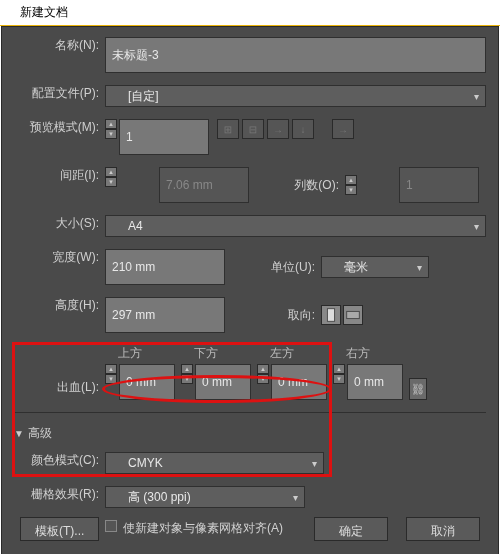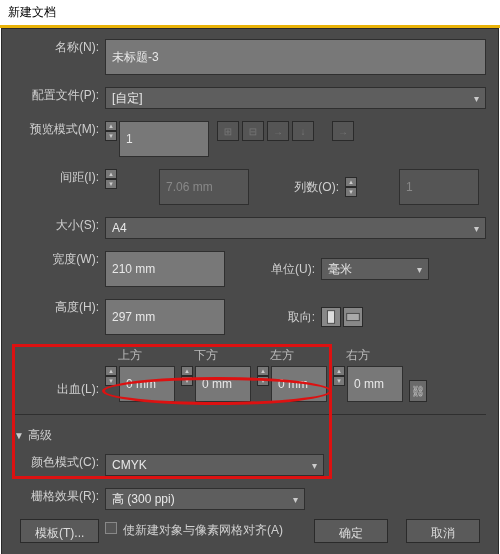--- a/index.html
+++ b/index.html
@@ -1,25 +1,25 @@
 <!DOCTYPE html>
 <html><head>
 <meta charset="utf-8">
 <style>
 * { box-sizing: border-box; margin: 0; padding: 0; font-family: "Microsoft YaHei", sans-serif; }
 body { background: #fff; width: 500px; height: 554px; overflow: hidden; }
-.titlebar { background: #fff; color: #000; font-size: 12px; padding: 4px 8px; border-bottom: 3px solid #eab308; }
+.titlebar { background: #fff; color: #000; font-size: 12px; padding: 4px 20px; border-bottom: 1px solid #eab308; }
 .dialog { background: #4a4a4a; width: 498px; height: 530px; margin-left: 1px; position: relative; color: #d0d0d0; font-size: 12px; border: 1px solid #2a2a2a; }
 .inner { padding: 10px 12px; }
 .row { display: flex; margin-bottom: 12px; }
 .label { width: 85px; text-align: right; margin-right: 6px; font-size: 12px; white-space: nowrap; }
 .sublabel { width: 50px; text-align: center; font-size: 12px; color: #bbb; margin-bottom: 2px; }
 .txt { background: #787878; border: 1px solid #2f2f2f; color: #e8e8e8; padding: 17px 6px; font-size: 12px; height: 25px; }
 .txt.disabled { background: #555; color: #888; margin-left: 40px; }
-.sel { background: #5e5e5e; border: 1px solid #2f2f2f; color: #e8e8e8; padding: 3px 6px; font-size: 12px; height: 22px; position: relative; display: flex; align-items: center; }
+.sel { background: #5e5e5e; border: 1px solid #2f2f2f; color: #e8e8e8; padding: 3px 22px; font-size: 12px; height: 22px; position: relative; display: flex; align-items: center; }
 .sel::after { content: "▾"; position: absolute; right: 6px; font-size: 10px; color: #ccc; }
 .stepper { display: inline-flex; flex-direction: column; margin-right: 2px; }
 .stepper span { width: 12px; height: 10px; background: #787878; border: 1px solid #2a2a2a; font-size: 7px; text-align: center; line-height: 8px; color: #ccc; }
 .divider { border-top: 1px solid #2f2f2f; margin: 8px 0 12px; }
 .section-head { display: flex; align-items: center; font-size: 12px; color: #ccc; margin-bottom: 10px; }
 .tri { display: inline-block; margin-right: 4px; font-size: 10px; color: #ccc; }
 .red-box { position: absolute; top: 315px; left: 10px; width: 320px; height: 135px; border: 3px solid #d11; pointer-events: none; }
 .red-oval { position: absolute; top: 348px; left: 100px; width: 230px; height: 28px; border: 3px solid #d11; border-radius: 50%; pointer-events: none; }
 .btn { background: #5a5a5a; border: 1px solid #2a2a2a; color: #ddd; padding: 5px 14px; font-size: 12px; min-width: 74px; text-align: center; height: 24px; }
 .btn-row { position: absolute; bottom: 14px; left: 0; right: 0; display: flex; padding: 0 18px; }

